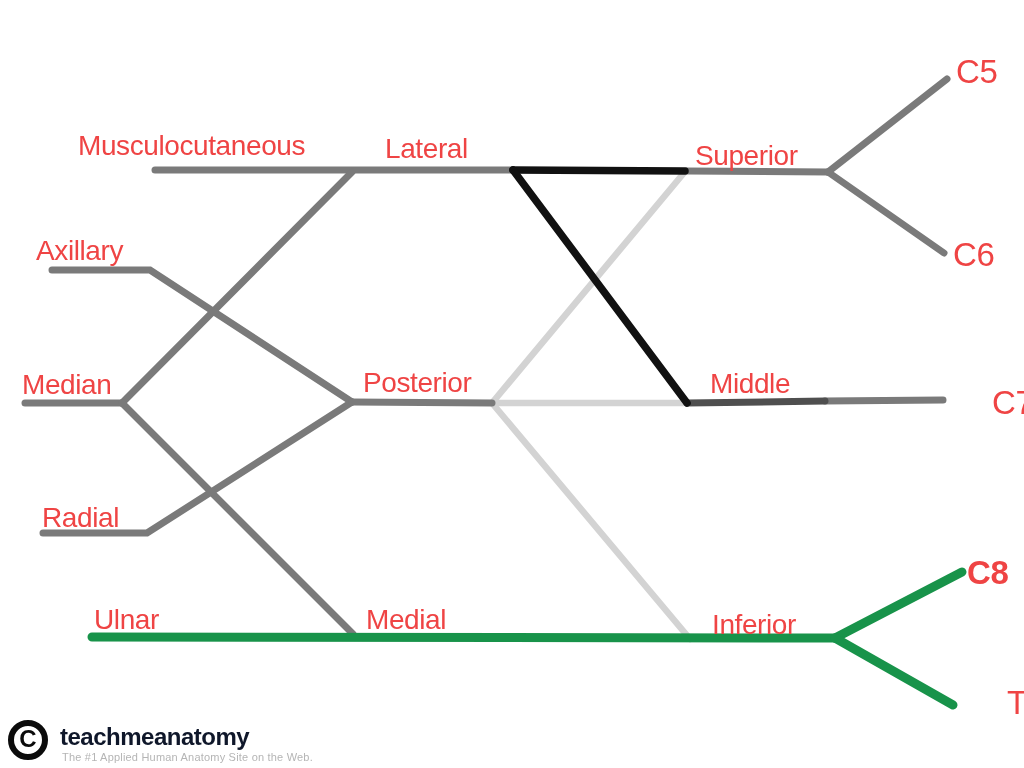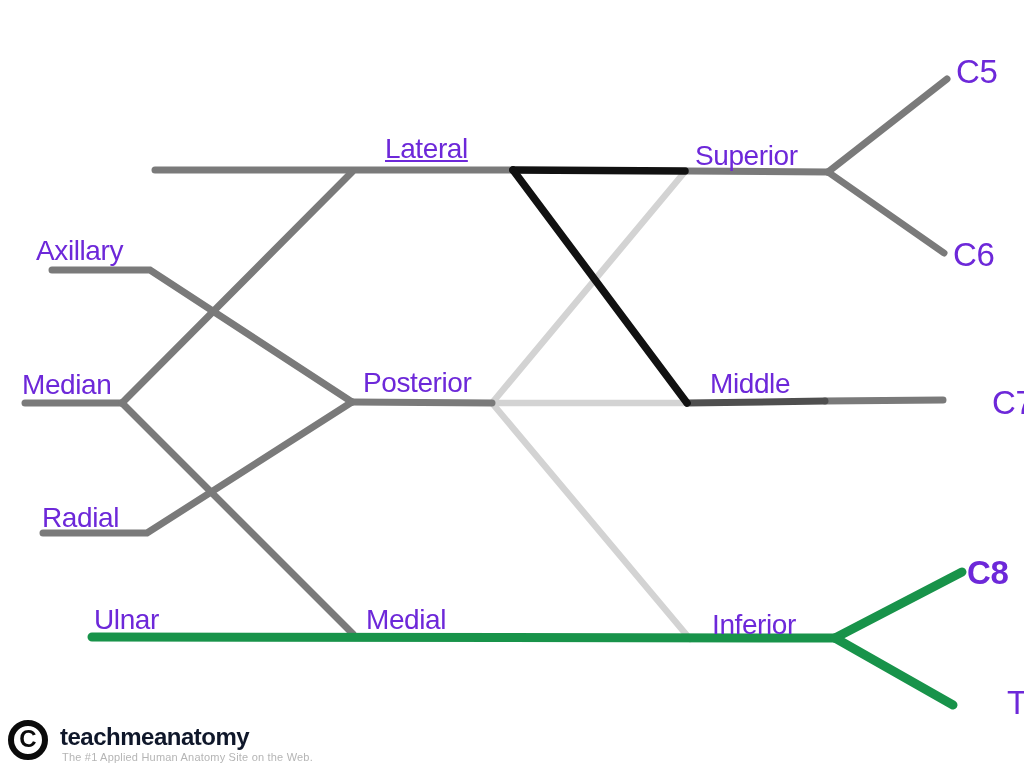--- a/index.html
+++ b/index.html
@@ -8,21 +8,21 @@
     width: 1024px;
     height: 768px;
     background: #ffffff;
     overflow: hidden;
     font-family: "Liberation Sans", sans-serif;
   }
   #plexus-svg { position: absolute; left: 0; top: 0; }
   .lbl {
     position: absolute;
     white-space: nowrap;
-    color: #6d28d9;
+    color: #ef4444;
     font-size: 28px;
     letter-spacing: -0.4px;
     line-height: 1;
   }
   .root-lbl { font-size: 33px; }
   
   .logo-mark {
     position: absolute;
     left: 8px; top: 720px;
     width: 40px; height: 40px;
@@ -88,26 +88,27 @@
       <line x1="513" y1="170" x2="687" y2="403" stroke="#111111"></line>
     </g>
 
     <g fill="none" stroke-linecap="round" stroke-width="9">
       <line x1="92" y1="637" x2="835" y2="638" stroke="#18934a"></line>
       <line x1="835" y1="638" x2="962" y2="572" stroke="#18934a"></line>
       <line x1="835" y1="638" x2="953" y2="705" stroke="#18934a"></line>
     </g>
   </svg>
 
+  <div class="lbl" style="left:78px;  top:132px;">Musculocutaneous</div>
   <div class="lbl" style="left:36px;  top:237px;">Axillary</div>
   <div class="lbl" style="left:22px;  top:371px;">Median</div>
   <div class="lbl" style="left:42px;  top:504px;">Radial</div>
   <div class="lbl" style="left:94px;  top:606px;">Ulnar</div>
 
-  <div class="lbl" style="left:385px; top:135px;text-decoration:underline;">Lateral</div>
+  <div class="lbl" style="left:385px; top:135px;">Lateral</div>
   <div class="lbl" style="left:363px; top:369px;">Posterior</div>
   <div class="lbl" style="left:366px; top:606px;">Medial</div>
 
   <div class="lbl" style="left:695px; top:142px;">Superior</div>
   <div class="lbl" style="left:710px; top:370px;text-align:center;">Middle</div>
   <div class="lbl" style="left:712px; top:611px;">Inferior</div>
 
   <div class="lbl root-lbl" style="left:956px; top:55px;">C5</div>
   <div class="lbl root-lbl" style="left:953px; top:238px;">C6</div>
   <div class="lbl root-lbl" style="left:992px; top:386px;">C7</div>

